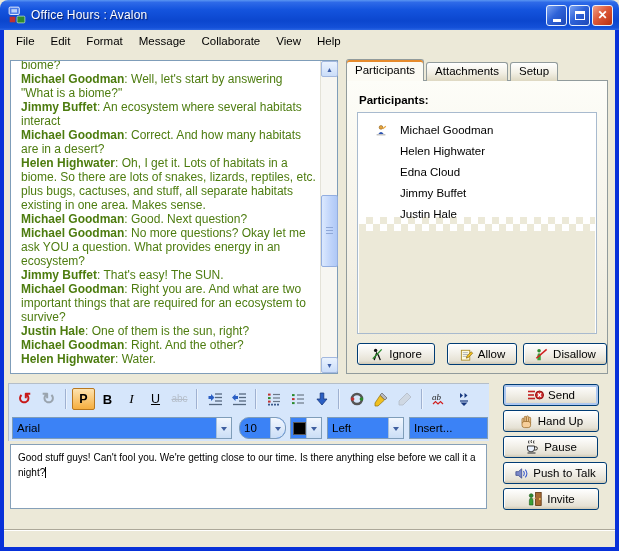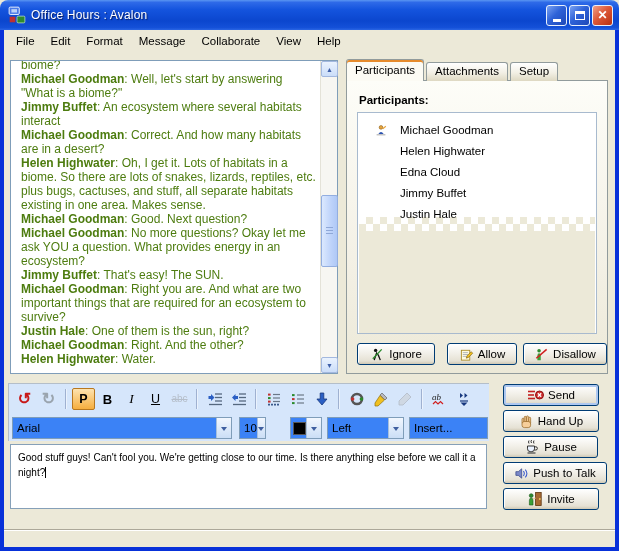--- a/index.html
+++ b/index.html
@@ -80,21 +80,21 @@
   .tsep{width:2px;height:20px;border-left:1px solid #9FB1D1;border-right:1px solid #EAF2FD;margin:0 4px;}
   .icn{display:inline-flex;align-items:center;justify-content:center;line-height:1;}
   .u-red{color:#C81818;font-size:16px;font-weight:bold;}
   .u-gray{color:#9AA4AE;font-size:16px;font-weight:bold;}
   .strk{color:#8A8F98;font-size:10px;text-decoration:line-through;}
   
   .fontrow{position:absolute;left:0;top:30px;right:0;height:28px;}
   .combo{position:absolute;top:3px;height:22px;background:#3b82f6;border:1px solid #7F9DB9;
     display:flex;align-items:center;font-size:11.5px;padding-left:4px;overflow:hidden;}
   .combo.font{left:3px;width:220px;}
-  .combo.size{left:230px;width:27px;}
+  .combo.size{left:230px;width:47px;border-radius:10px;}
   .combo.colorc{left:281px;width:32px;padding-left:2px;}
   .combo.align{left:318px;width:77px;}
   .combo.insert{left:400px;width:79px;}
   .carrow{margin-left:auto;width:15px;height:100%;background:linear-gradient(#F2F7FE,#CBDEF6);
     border-left:1px solid #A8C0DC;display:flex;align-items:center;justify-content:center;}
   .tri{display:block;width:0;height:0;border:3px solid transparent;border-top:4px solid #3F5FA0;margin-top:4px;}
   .swatch{width:13px;height:13px;border:1px solid #555;background:#000;}
   
   .composebox{position:absolute;left:10px;top:444px;width:477px;height:65px;background:#fff;border:1px solid #86A0B8;
     padding:5px 7px;font-size:10px;line-height:15px;color:#000;}

